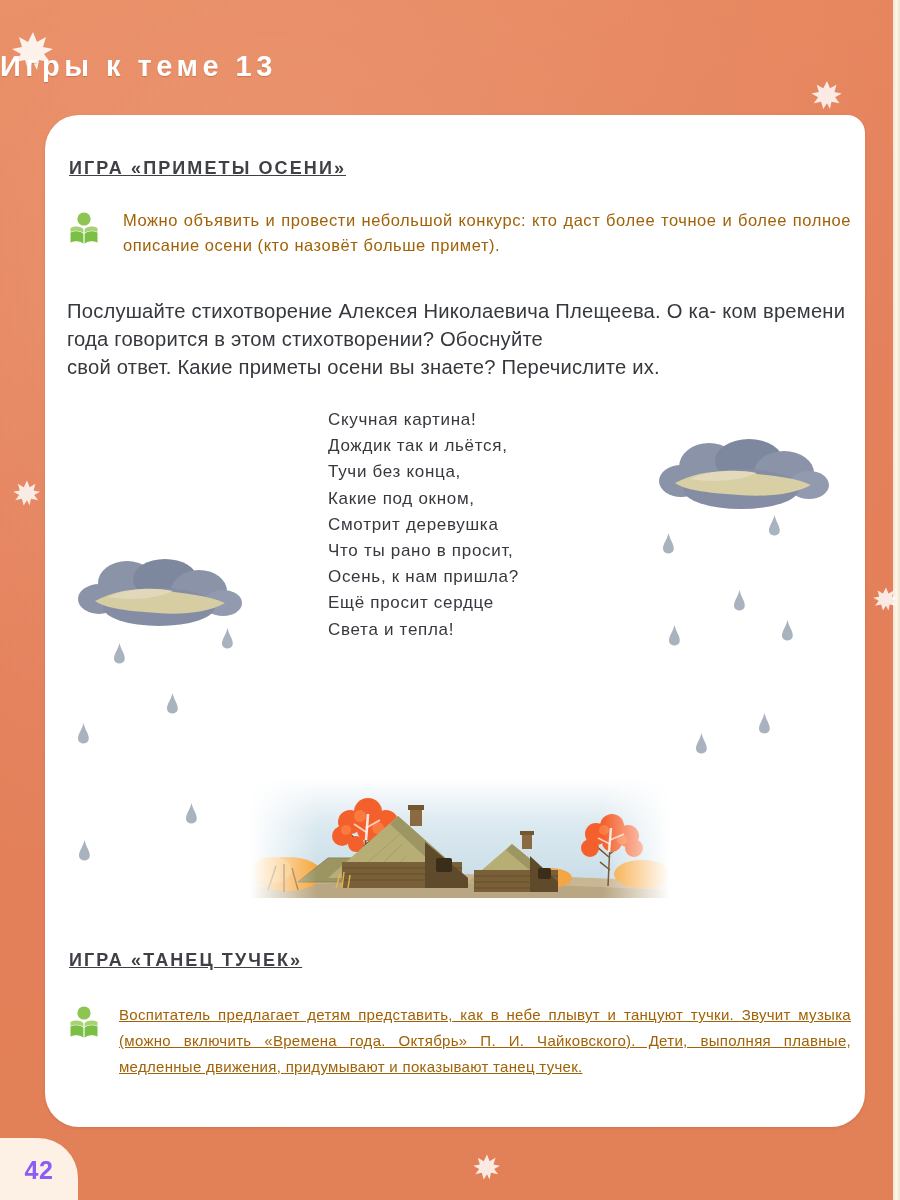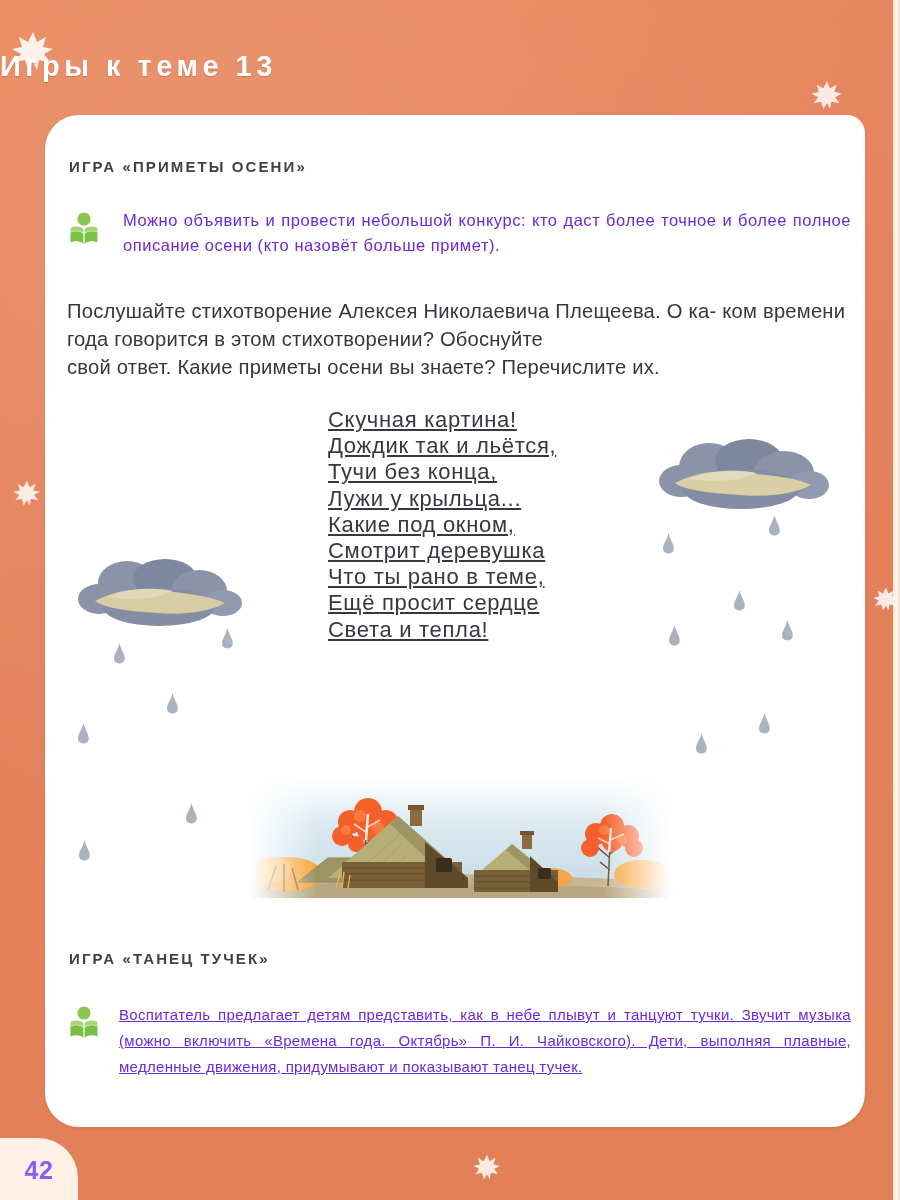--- a/index.html
+++ b/index.html
@@ -74,24 +74,25 @@
     position: relative;
     width: 100%;
     height: 100%;
   }
 
   
   .game-heading {
     position: absolute;
     left: 24px;
     color: #3f4146;
-    font-size: 15px;
+    font-size: 18px;
     font-weight: bold;
     letter-spacing: 2.1px;
     white-space: nowrap;
+    text-decoration: underline;
   }
   #heading-1 { top: 43px; }
   #heading-2 { top: 835px; }
 
   
   .note {
     position: absolute;
     left: 24px;
     width: 782px;
   }
@@ -100,21 +101,21 @@
 
   .note-icon {
     position: absolute;
     left: 0;
     top: 4px;
     width: 30px;
     height: 34px;
   }
   .note-text {
     margin-left: 54px;
-    color: #6d28d9;
+    color: #a16207;
     font-size: 16.5px;
     line-height: 25px;
     letter-spacing: .55px;
     text-align: justify;
     text-justify: inter-word;
   }
   #note-2 .note-text {
     font-size: 15px;
     line-height: 26px;
     letter-spacing: .3px;
@@ -138,25 +139,24 @@
     transform-origin: left top;
   }
   #intro .last-line { display: block; }
 
   
   #poem {
     position: absolute;
     left: 283px;
     top: 292px;
     color: #35383d;
-    font-size: 22px;
+    font-size: 17px;
     line-height: 26.2px;
     letter-spacing: .7px;
     white-space: nowrap;
-    text-decoration: underline;
   }
   #poem div { height: 26.2px; }
 
   
   .cloud { position: absolute; }
   #cloud-right { left: 608px; top: 322px; }
   #cloud-left  { left: 30px;  top: 442px; }
 
   
   .drop { position: absolute; }
@@ -245,24 +245,24 @@
       <div id="intro">
         <span>Послушайте стихотворение Алексея Николаевича Плещеева. О ка-</span>
         <span>ком времени года говорится в этом стихотворении? Обоснуйте</span>
         <span class="last-line">свой ответ. Какие приметы осени вы знаете? Перечислите их.</span>
       </div>
 
       <div id="poem">
         <div>Скучная картина!</div>
         <div>Дождик так и льётся,</div>
         <div>Тучи без конца,</div>
-        <div>Лужи у крыльца...</div>
         <div>Какие под окном,</div>
         <div>Смотрит деревушка</div>
-        <div>Что ты рано в теме,</div>
+        <div>Что ты рано в просит,</div>
+        <div>Осень, к нам пришла?</div>
         <div>Ещё просит сердце</div>
         <div>Света и тепла!</div>
       </div>
 
       <svg class="cloud" id="cloud-right" width="180" height="80" viewBox="0 0 180 80">
         <g>
           <ellipse cx="56" cy="30" rx="30" ry="24" fill="#8a93a8"></ellipse>
           <ellipse cx="96" cy="24" rx="34" ry="22" fill="#7d879e"></ellipse>
           <ellipse cx="131" cy="36" rx="30" ry="22" fill="#8a93a8"></ellipse>
           <ellipse cx="28" cy="44" rx="22" ry="16" fill="#8a93a8"></ellipse>

